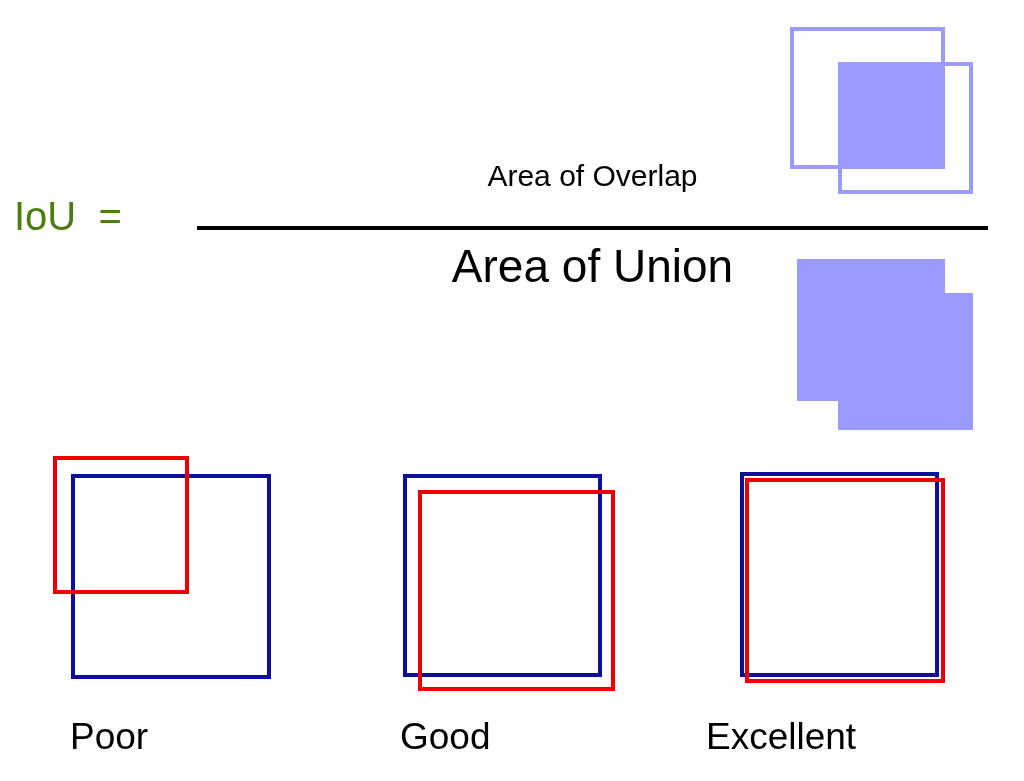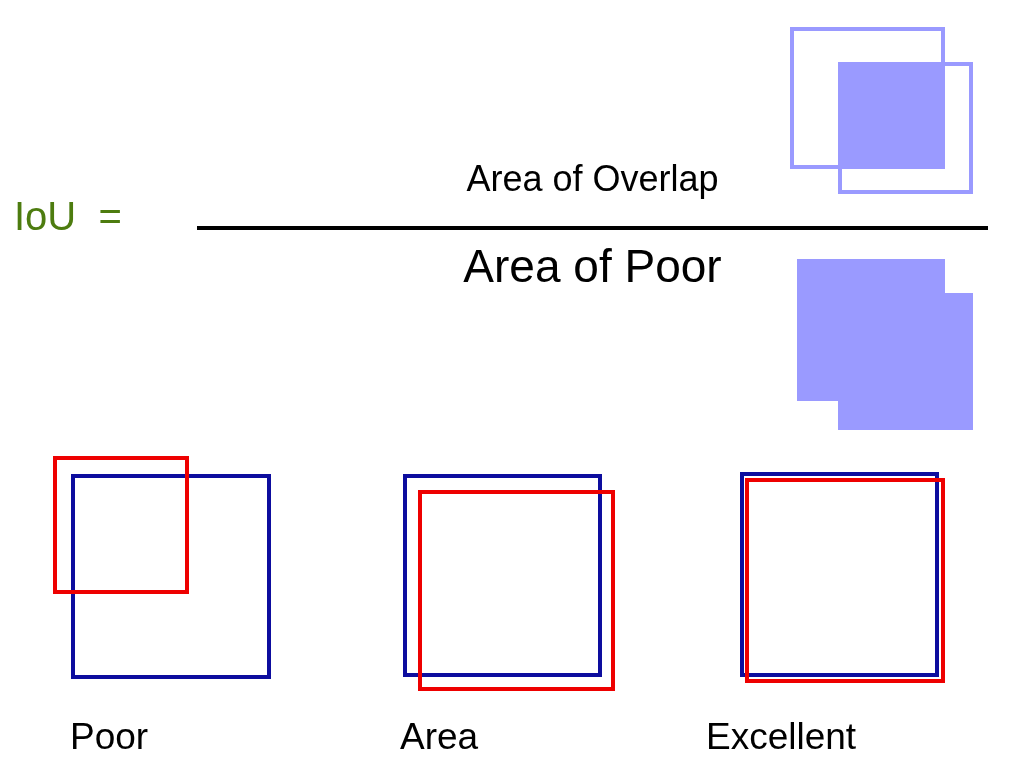--- a/index.html
+++ b/index.html
@@ -27,21 +27,21 @@
     color: #4d7c0f;
     white-space: pre;
     letter-spacing: 0px;
   }
   .formula-numerator {
     position: absolute;
     left: 197px;
     top: 160px;
     width: 791px;
     text-align: center;
-    font-size: 36px;
+    font-size: 30px;
     line-height: 1.05;
     color: #000000;
   }
   .formula-denominator {
     position: absolute;
     left: 197px;
     top: 242px;
     width: 791px;
     text-align: center;
     font-size: 46px;
@@ -91,38 +91,38 @@
 <body>
 
 <div id="page" style="--periwinkle: #9a9aff; --red: #ee0000; --blue: #0d0d9e; background: rgb(255, 255, 255);">
 
   <div class="formula-lhs">IoU  =</div>
 
   <div class="formula-numerator">Area of Overlap</div>
 
   <div class="formula-bar" style="background: rgb(0, 0, 0);"></div>
 
-  <div class="formula-denominator">Area of Poor</div>
+  <div class="formula-denominator">Area of Union</div>
 
   <div>
     <div class="shape outline-periwinkle" style="left: 790px; top: 27px; width: 155px; height: 142px;"></div>
     <div class="shape outline-periwinkle" style="left: 838px; top: 62px; width: 135px; height: 132px;"></div>
     <div class="shape fill-periwinkle" style="left: 838px; top: 62px; width: 107px; height: 107px;"></div>
   </div>
 
   <div>
     <div class="shape fill-periwinkle" style="left: 797px; top: 259px; width: 148px; height: 142px;"></div>
     <div class="shape fill-periwinkle" style="left: 838px; top: 293px; width: 135px; height: 137px;"></div>
   </div>
 
   <div id="examples-layer">
       <div class="bbox bbox-blue" style="left: 71px; top: 474px; width: 200px; height: 205px;"></div>
       <div class="bbox bbox-red" style="left: 53px; top: 456px; width: 136px; height: 138px;"></div>
       <div class="example-label" style="left: 70px; top: 718px; width: 200px;">Poor</div>
       <div class="bbox bbox-blue" style="left: 403px; top: 474px; width: 199px; height: 203px;"></div>
       <div class="bbox bbox-red" style="left: 418px; top: 490px; width: 197px; height: 201px;"></div>
-      <div class="example-label" style="left: 400px; top: 718px; width: 200px;">Area</div>
+      <div class="example-label" style="left: 400px; top: 718px; width: 200px;">Good</div>
       <div class="bbox bbox-blue" style="left: 740px; top: 472px; width: 199px; height: 205px;"></div>
       <div class="bbox bbox-red" style="left: 745px; top: 478px; width: 200px; height: 205px;"></div>
       <div class="example-label" style="left: 706px; top: 718px; width: 200px;">Excellent</div>
     </div>
 
 </div>
 
 </body></html>

